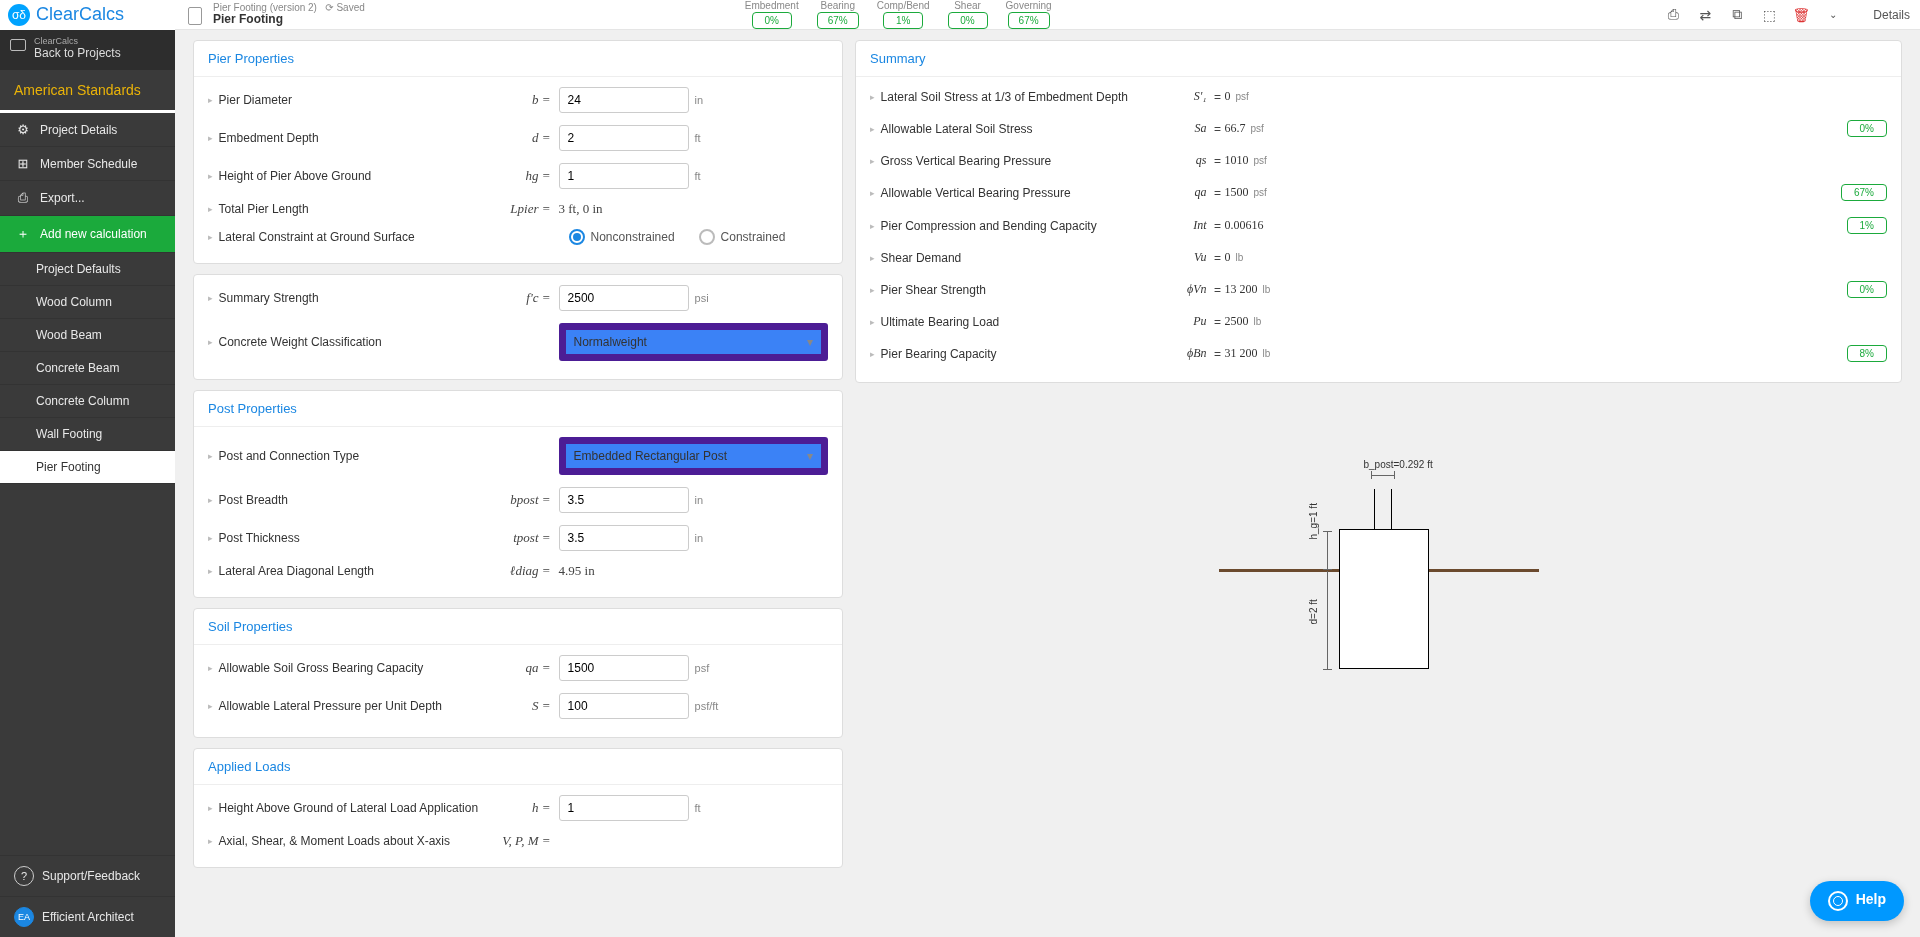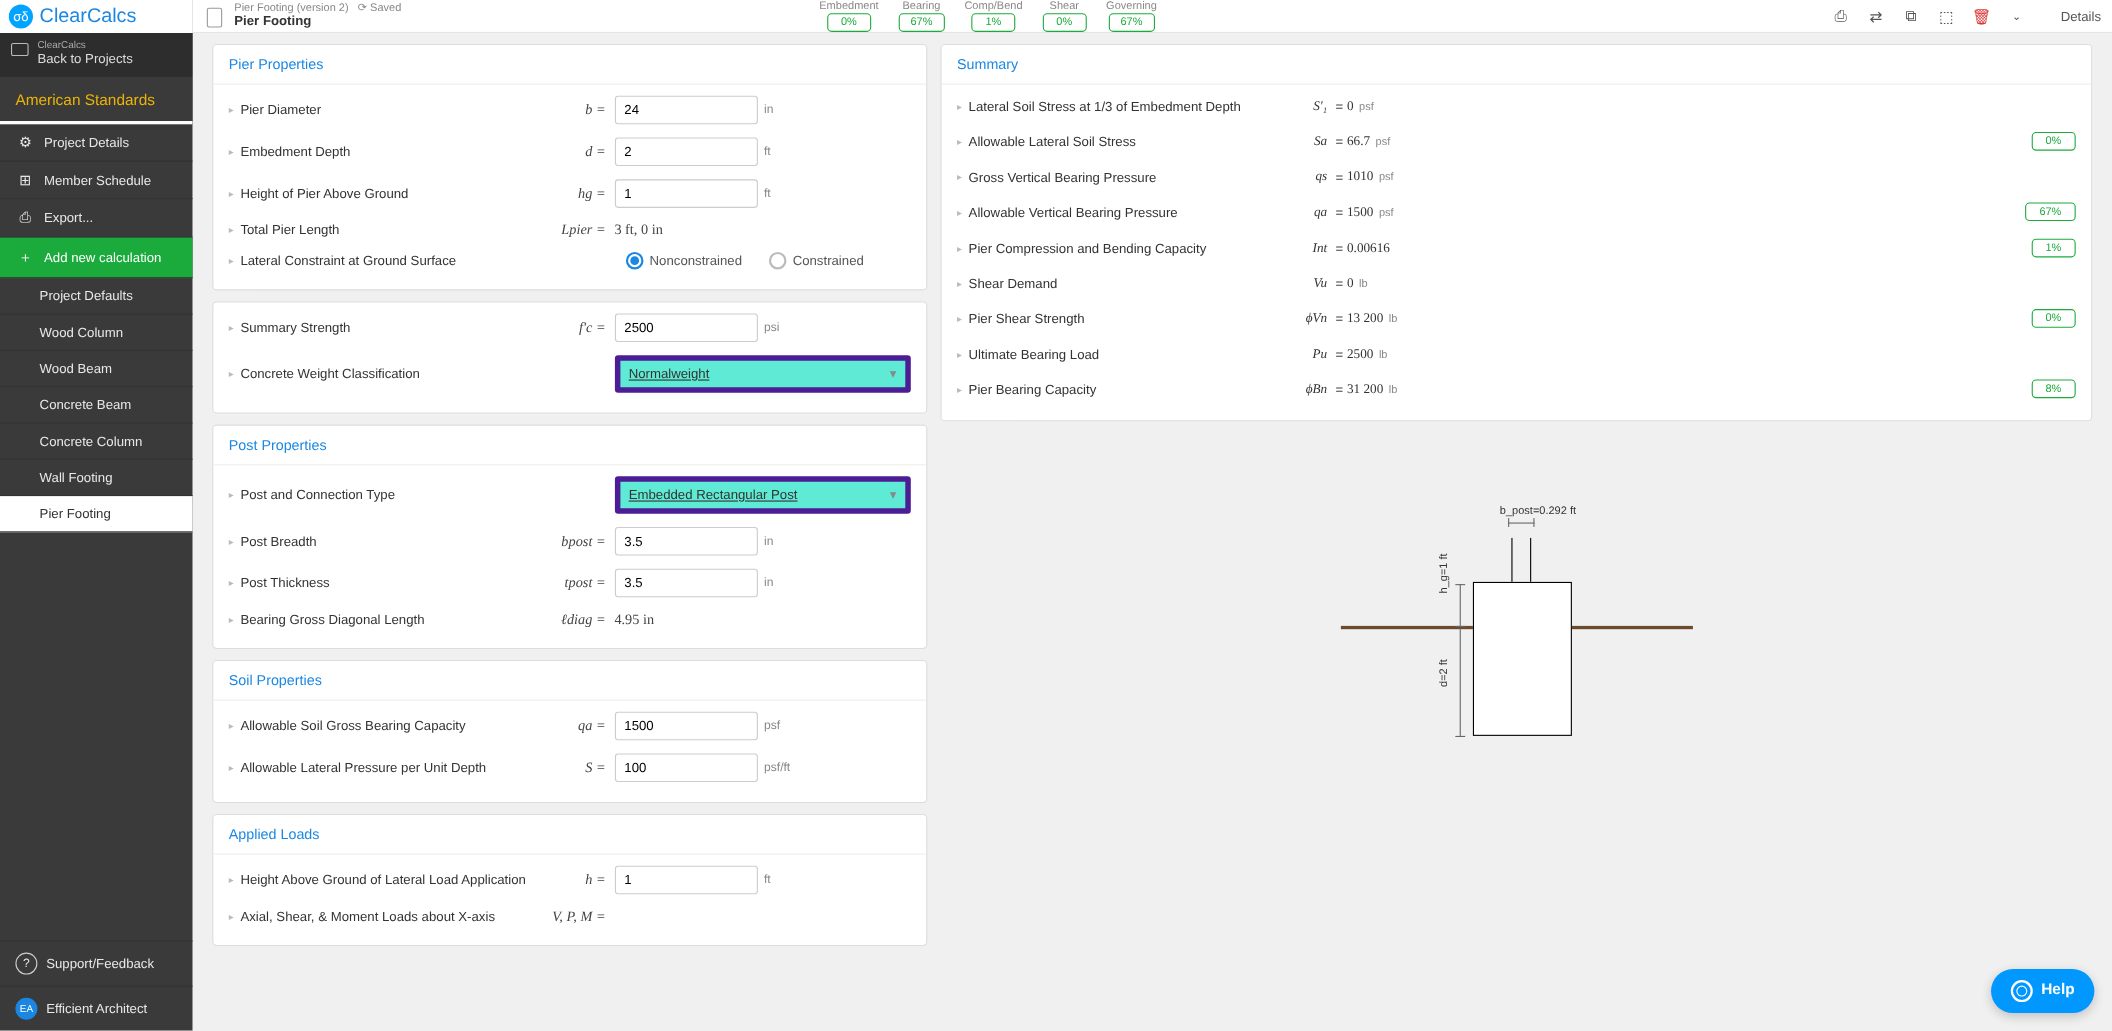--- a/index.html
+++ b/index.html
@@ -49,21 +49,21 @@
 .col-right { flex: 1; gap: 36px; }
 .card { background: #fff; border: 1px solid #ddd; border-radius: 4px; }
 .card-h { padding: 10px 14px; font-size: 13px; color: #1b87e2; border-bottom: 1px solid #eee; }
 .card-body { padding: 4px 14px 12px 14px; }
 .row { display: flex; align-items: center; padding: 6px 0; font-size: 12px; }
 .row .chev-sm { color: #bbb; margin-right: 6px; font-size: 9px; }
 .row .lbl { flex: 0 0 280px; color: #333; }
 .row .sym { flex: 0 0 60px; text-align: right; color: #444; font-style: italic; padding-right: 8px; font-family: "Times New Roman", serif; font-size:13px;}
 .row .inp { width: 130px; padding: 5px 8px; border: 1px solid #ccc; border-radius: 3px; font-size: 12px; }
 .row .unit { color: #888; font-size: 11px; margin-left: 6px; }
-.row .sel { width: 270px; padding: 5px 8px; border: 5px solid #4c1d95; border-radius: 3px; background:#5eead4; font-size:12px; position:relative;text-decoration:underline;}
+.row .sel { width: 270px; padding: 5px 8px; border: 7px solid #4c1d95; border-radius: 3px; background:#3b82f6; font-size:12px; position:relative;}
 .row .sel::after{content:"▾"; position:absolute; right:8px; color:#888;}
 .row .radio-g { display: flex; gap: 24px; align-items: center; margin-left: 10px;}
 .row .radio { display: flex; align-items: center; gap: 6px; color: #555; font-size:12px;}
 .row .rdot { width: 16px; height: 16px; border-radius: 50%; border: 2px solid #bbb; display:inline-block; position:relative;}
 .row .rdot.on { border-color: #1b87e2; }
 .row .rdot.on::after { content:""; position:absolute; inset:2px; background:#1b87e2; border-radius:50%;}
 .row .val { color: #444; font-family:"Times New Roman",serif; font-size:13px;}
 
 
 .srow { display: flex; align-items: center; padding: 8px 0; font-size: 12px; }
@@ -266,21 +266,21 @@
               </div>
             <div class="row">
                 <span class="chev-sm">▸</span>
                 <span class="lbl">Post Thickness</span>
                 <span class="sym">tpost =</span>
                 <input class="inp" value="3.5" style="">
                 <span class="unit">in</span>
               </div>
             <div class="row">
                 <span class="chev-sm">▸</span>
-                <span class="lbl">Bearing Gross Diagonal Length</span>
+                <span class="lbl">Lateral Area Diagonal Length</span>
                 <span class="sym">ℓdiag =</span>
                 <span class="val">4.95 in</span>
               </div>
           </div>
         </div>
 
         <div class="card">
           <div class="card-h">Soil Properties</div>
           <div class="card-body">
             <div class="row">

